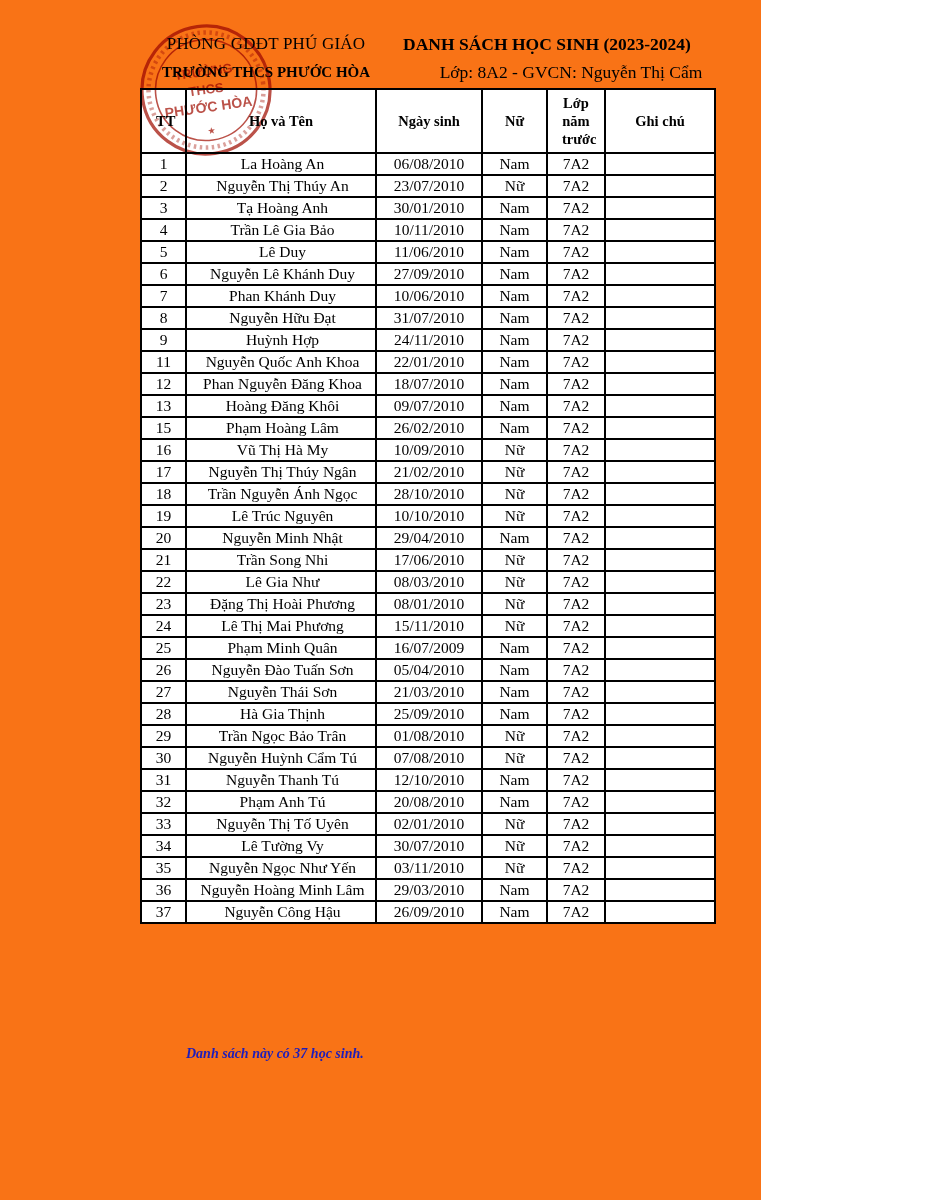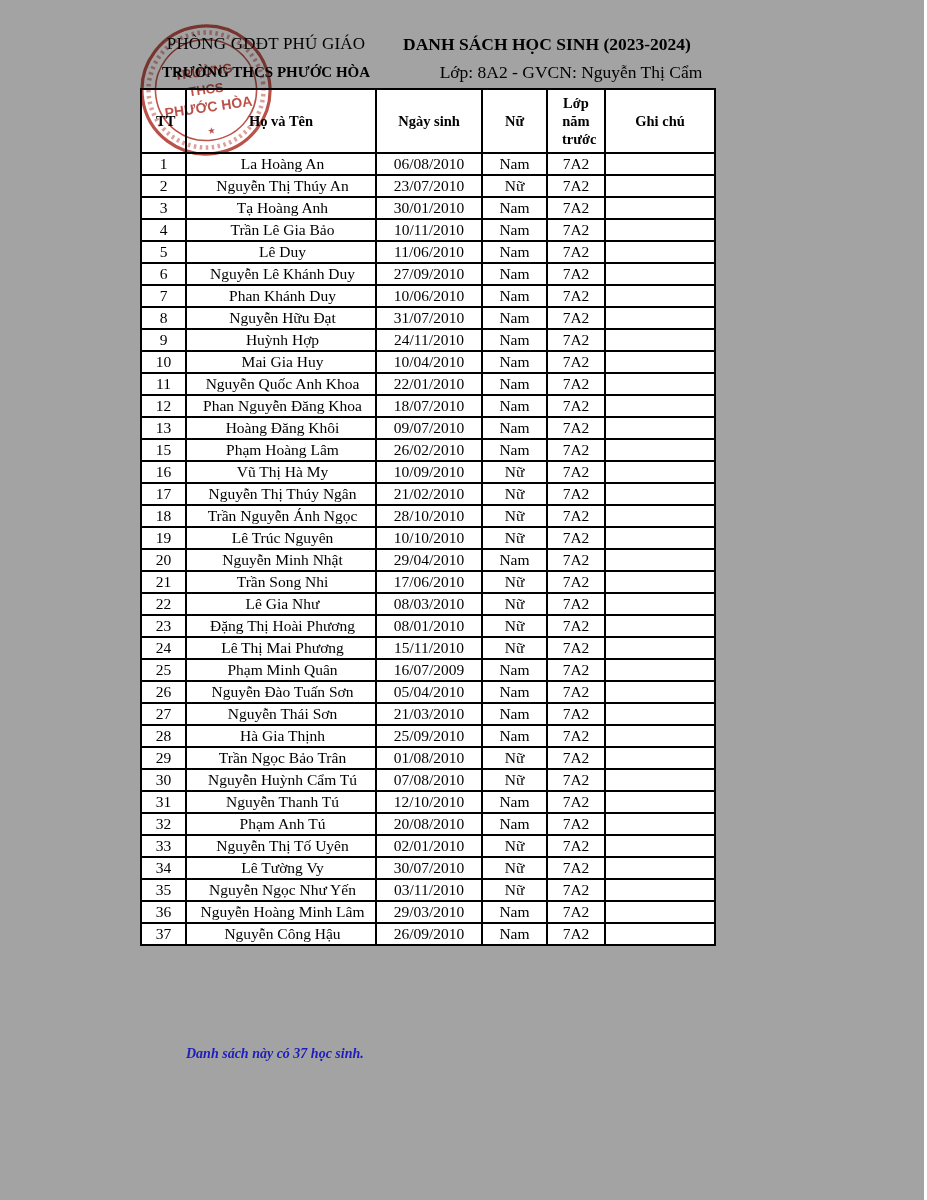--- a/index.html
+++ b/index.html
@@ -1,21 +1,21 @@
 <!DOCTYPE html>
 <html><head>
 <meta charset="utf-8">
 <style>
   html,body{margin:0;padding:0;}
   body{
     width:927px;height:1200px;background:#ffffff;position:relative;
     font-family:"Liberation Serif","DejaVu Serif",serif;color:#000;
     overflow:hidden;
   }
-  .page{position:absolute;left:0;top:0;width:924px;height:1200px;background:#a3a3a3;}
+  .page{position:absolute;left:0;top:0;width:761px;height:1200px;background:#f97316;}
 
   
   .hdr-left{
     position:absolute;left:140px;top:30px;width:252px;text-align:center;
   }
   .hdr-left .l1{font-size:17px;letter-spacing:.2px;line-height:28px;}
   .hdr-left .l2{font-size:15px;font-weight:bold;line-height:28px;}
   .hdr-right{
     position:absolute;left:382px;top:30px;width:330px;text-align:center;
   }
@@ -169,28 +169,20 @@
         </tr>
         <tr>
           <td>9</td>
           <td>Huỳnh Hợp</td>
           <td>24/11/2010</td>
           <td>Nam</td>
           <td>7A2</td>
           <td></td>
         </tr>
         <tr>
-          <td>10</td>
-          <td>Mai Gia Huy</td>
-          <td>10/04/2010</td>
-          <td>Nam</td>
-          <td>7A2</td>
-          <td></td>
-        </tr>
-        <tr>
           <td>11</td>
           <td>Nguyễn Quốc Anh Khoa</td>
           <td>22/01/2010</td>
           <td>Nam</td>
           <td>7A2</td>
           <td></td>
         </tr>
         <tr>
           <td>12</td>
           <td>Phan Nguyễn Đăng Khoa</td>

